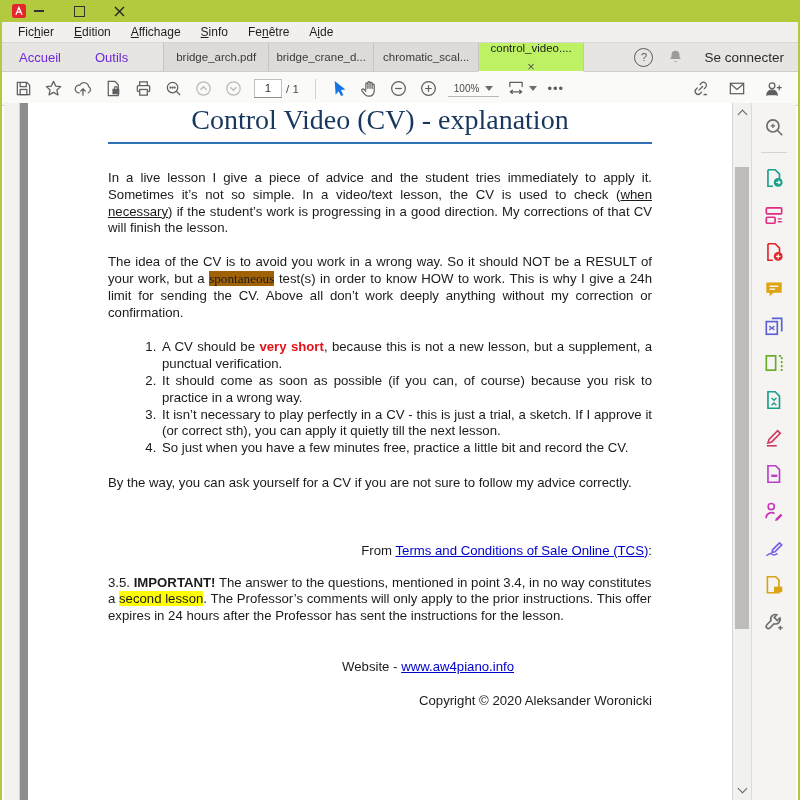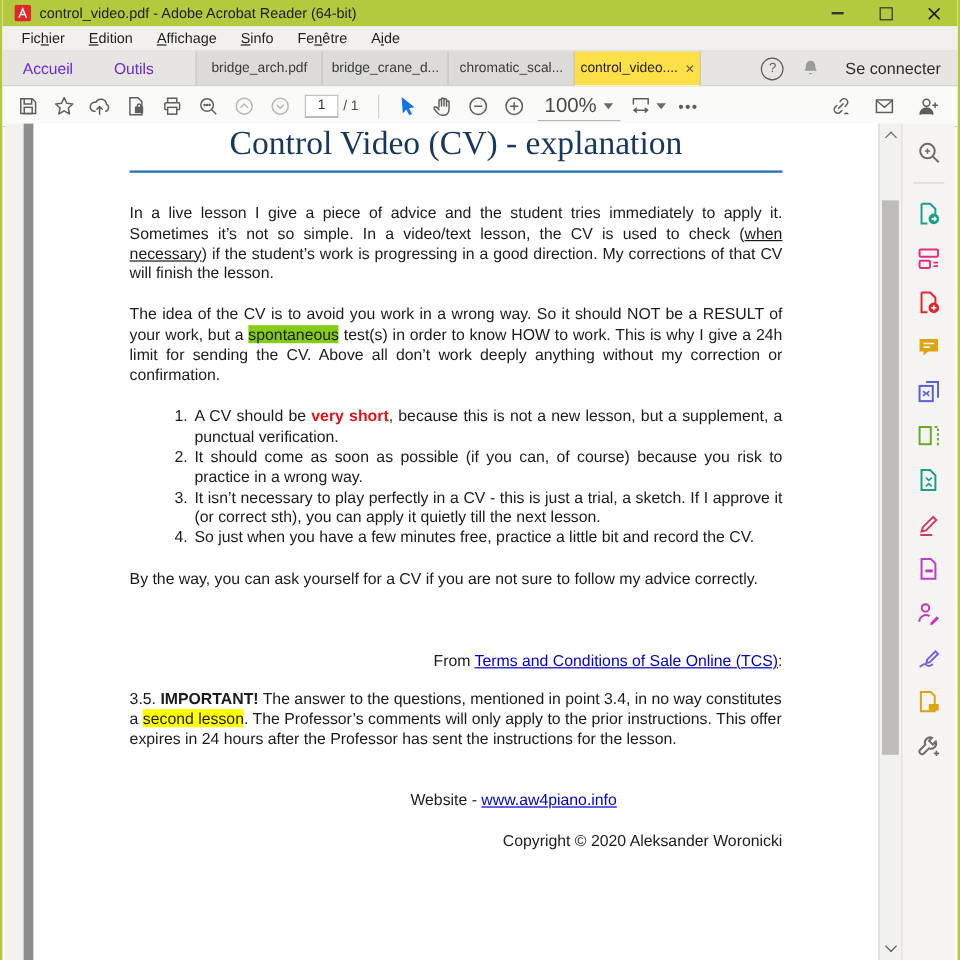--- a/index.html
+++ b/index.html
@@ -18,37 +18,37 @@
   .menubar{height:20px;background:#f1f0ee;border-bottom:1px solid #d8d6d3;display:flex;align-items:center;padding-left:6px;}
   .menu-item{font-size:12px;color:#1e1e1e;padding:0 10px;cursor:default;}
   .menu-item .mkey{text-decoration:underline;}
   
   .tabbar{height:28px;background:#e7e5e2;display:flex;align-items:stretch;border-bottom:1px solid #cfcdca;}
   .tab-plain{font-size:13px;color:#6d28d9;display:flex;align-items:center;padding:0 17px;}
   .doc-tab{width:104px;display:flex;align-items:center;justify-content:center;gap:6px;font-size:11.5px;color:#3a3a3a;
     background:#dddbd8;border-left:1px solid #c7c5c2;border-right:1px solid #c7c5c2;margin-left:-1px;
     white-space:nowrap;overflow:hidden;}
   .doc-tab.first{margin-left:18px;}
-  .doc-tab.active{background:#fde047;border-bottom:1px solid #fbfbfa;margin-bottom:-1px;color:#222;}
+  .doc-tab.active{background:#bef264;border-bottom:1px solid #fbfbfa;margin-bottom:-1px;color:#222;flex-direction:column;}
   .doc-tab .closex{font-size:13px;color:#555;line-height:1;}
   .tab-right{margin-left:auto;display:flex;align-items:center;gap:14px;padding-right:14px;}
   .helpcirc{width:17px;height:17px;border:1.5px solid #5a5a5a;border-radius:50%;display:flex;align-items:center;justify-content:center;
     font-size:11px;color:#5a5a5a;}
   .signin{font-size:13.5px;color:#2b2b2b;padding-left:6px;}
   
   .toolbar{height:33px;background:#fafaf9;border-bottom:1px solid #cbc9c6;display:flex;align-items:center;padding:0 6px;}
   .tbtn{width:30px;height:26px;display:flex;align-items:center;justify-content:center;color:#5e5e5e;flex:0 0 auto;}
   .tbtn.wide{width:36px;}
   .tbtn.disabled{color:#b9b9b9;}
   .pagebox{width:26px;height:17px;border:1px solid #c2c0bd;border-bottom:1px solid #8f8d8a;background:#fff;
     font-size:11.5px;color:#333;text-align:center;line-height:17px;margin:0 4px 0 6px;}
   .pagetotal{font-size:11.5px;color:#4a4a4a;margin-right:8px;white-space:nowrap;}
   .tb-divider{width:1px;height:20px;background:#d4d2cf;margin:0 8px;}
   .zoombox{display:flex;align-items:center;gap:6px;border-bottom:1px solid #b9b7b4;padding:2px 6px;margin:0 4px;}
-  .zoomlvl{font-size:17px;color:#4a4a4a;}
+  .zoomlvl{font-size:10px;color:#4a4a4a;}
   .caret{width:0;height:0;border-left:4px solid transparent;border-right:4px solid transparent;border-top:5px solid #6b6b6b;}
   .more{font-size:13px;color:#5e5e5e;letter-spacing:1px;margin:0 8px;}
   .tb-right{margin-left:auto;display:flex;align-items:center;gap:6px;padding-right:4px;}
   
   .main{position:absolute;top:103px;left:2px;right:2px;bottom:0;display:flex;}
   .leftstrip{width:15px;background:#f3f2f0;border-right:1px solid #d2d0cd;}
   .canvasgray{width:8px;background:#8d8d8d;}
   .page{flex:1;background:#fff;overflow:hidden;padding:0 80px;box-sizing:border-box;}
   
   .vscroll{width:18px;background:#f1f1f0;border-left:1px solid #d8d6d3;position:relative;}
@@ -66,38 +66,37 @@
   .doc-title{font-family:"Liberation Serif",serif;font-size:28px;color:#17375e;text-align:center;line-height:34px;}
   .doc-rule{border-bottom:2.5px solid #2e74b5;margin-top:5px;}
   .para{text-align:justify;margin:0;}
   .p1{margin-top:26px;} .p2{margin-top:17px;}
   ol.cvlist{margin:18px 0 0 0;padding-left:52px;}
   ol.cvlist li{text-align:justify;padding-left:2px;}
   .p3{margin-top:18px;} .p4{margin-top:51px;text-align:right;margin-left:38px;} .p5{margin-top:15px;text-align:left;}
   .website{margin-top:34px;padding-left:234px;text-align:left;}
   .copyright{margin-top:17px;padding-left:256px;text-align:right;}
   .r-u{text-decoration:underline;}
-  .r-hg{background:#84cc16;}
+  .r-hg{background:#a16207;font-family:Liberation Serif, serif;}
   .r-hy{background:#ffff00;}
   .r-rb{color:#e31219;font-weight:700;}
   .r-b{font-weight:700;}
   .r-link{color:#0000cc;text-decoration:underline;}
   svg{display:block;}
 </style>
 </head>
 <body>
 
 <div id="window">
 
   <div class="titlebar">
     <svg class="appicon" viewBox="0 0 14 14">
       <rect width="14" height="14" rx="2.5" fill="#e2262c"></rect>
       <path d="M4 10.4L6.9 3.4 9.9 10.4 M4.9 8.1h4" stroke="#fff" stroke-width="1.2" fill="none" stroke-linecap="round"></path>
     </svg>
-    <span class="title">control_video.pdf - Adobe Acrobat Reader (64-bit)</span>
     <div class="winctl">
       <div class="btn">
           <div class="ctl-min"></div>
         </div>
       <div class="btn">
           <div class="ctl-max"></div>
         </div>
       <div class="btn">
         <svg width="11" height="11" viewBox="0 0 11 11">
             <path d="M1 1l9 9M10 1l-9 9" stroke="#222" stroke-width="1.4"></path>

